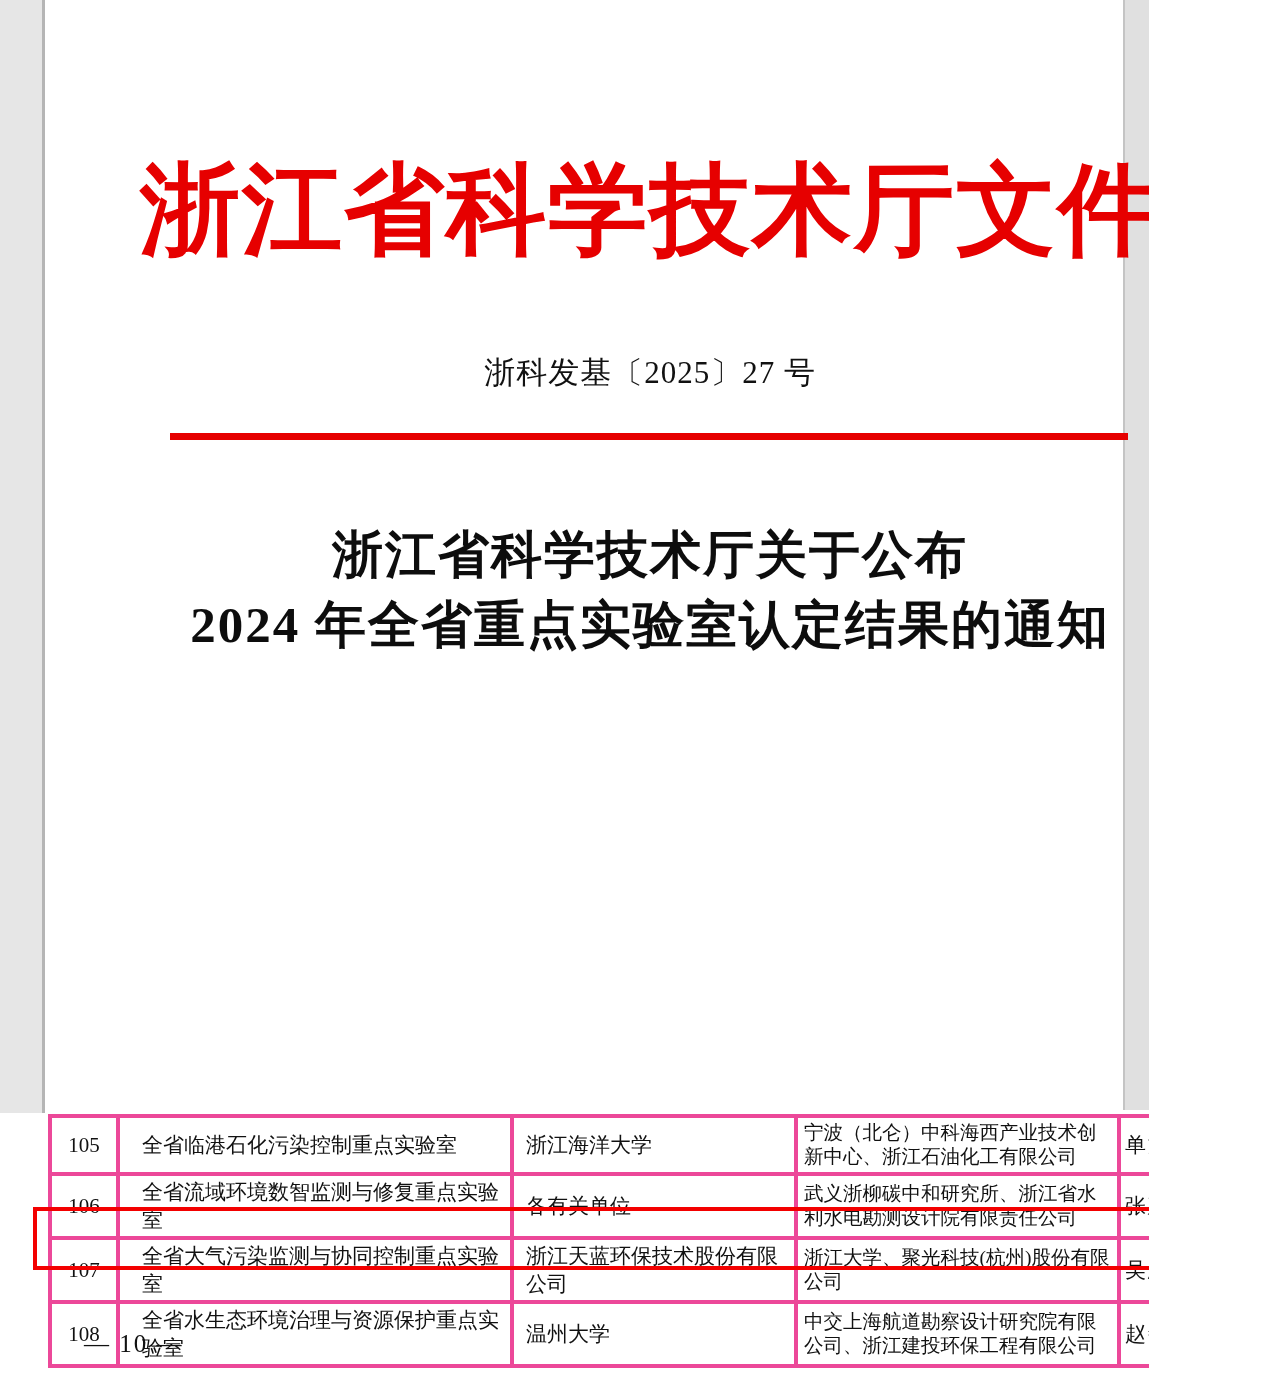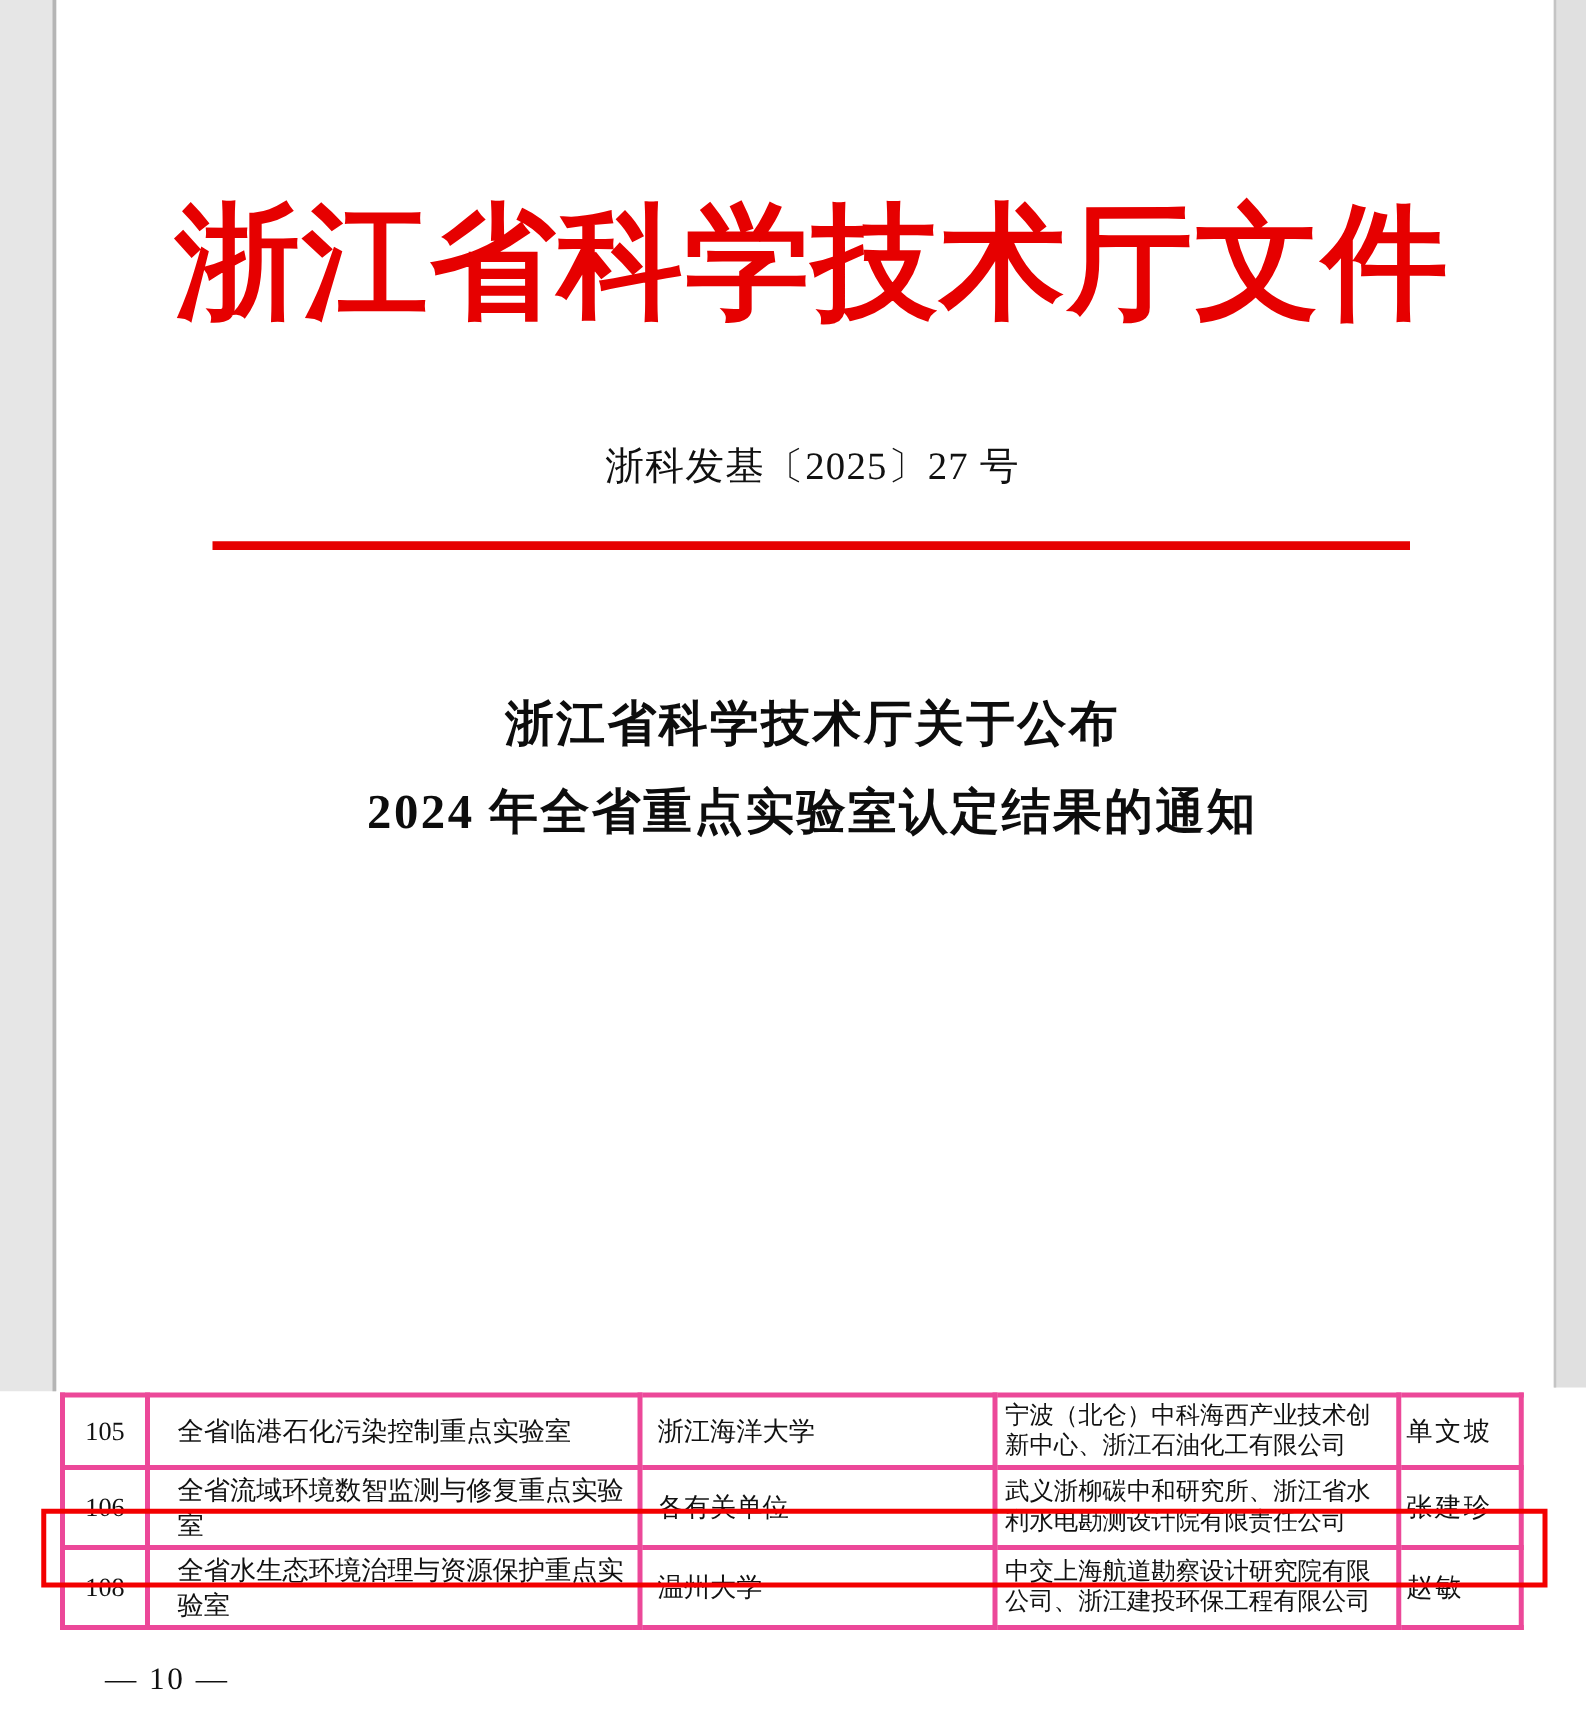--- a/index.html
+++ b/index.html
@@ -1,18 +1,18 @@
 <!DOCTYPE html>
 <html><head>
 <meta charset="utf-8">
 <style>
   html,body{margin:0;padding:0;background:#ffffff;}
   .canvas{
     position:relative;
-    width:1269px;height:1386px;
+    width:1149px;height:1386px;
     background:#ffffff;
     overflow:hidden;
     font-family:"Liberation Serif","DejaVu Serif",serif;
     color:#1a1a1a;
   }
   
   .edge-left{
     position:absolute;left:0;top:0;width:42px;height:1113px;
     background:#e6e6e6;border-right:3px solid #b5b5b5;
   }
@@ -27,21 +27,21 @@
     color:#e60000;white-space:nowrap;line-height:1.3;
   }
   .doc-number{
     top:352px;font-size:31px;letter-spacing:1px;color:#111;
   }
   .red-rule{
     position:absolute;left:170px;top:433px;width:958px;height:7px;
     background:#e60000;
   }
   .notice-title{
-    top:545px;font-size:39px;font-weight:bold;line-height:70px;
+    top:520px;font-size:51px;font-weight:bold;line-height:70px;
     letter-spacing:2px;color:#0d0d0d;
   }
   .body-block{
     position:absolute;left:206px;top:714px;width:918px;
     font-size:32px;line-height:57.5px;letter-spacing:0.4px;color:#111;
   }
   .salutation{text-align:left;}
   .paragraph{
     text-align:justify;text-indent:64px;
   }
@@ -107,20 +107,27 @@
         <td class="c-dir">单文坡</td>
       </tr>
       <tr>
         <td class="c-no">106</td>
         <td class="c-lab">全省流域环境数智监测与修复重点实验室</td>
         <td class="c-inst">各有关单位</td>
         <td class="c-part">武义浙柳碳中和研究所、浙江省水利水电勘测设计院有限责任公司</td>
         <td class="c-dir">张建珍</td>
       </tr>
       <tr>
+        <td class="c-no">107</td>
+        <td class="c-lab">全省大气污染监测与协同控制重点实验室</td>
+        <td class="c-inst">浙江天蓝环保技术股份有限公司</td>
+        <td class="c-part">浙江大学、聚光科技(杭州)股份有限公司</td>
+        <td class="c-dir">吴忠标</td>
+      </tr>
+      <tr>
         <td class="c-no">108</td>
         <td class="c-lab">全省水生态环境治理与资源保护重点实验室</td>
         <td class="c-inst">温州大学</td>
         <td class="c-part">中交上海航道勘察设计研究院有限公司、浙江建投环保工程有限公司</td>
         <td class="c-dir">赵敏</td>
       </tr>
     </tbody>
   </table>
 
   <div class="highlight-box"></div>

